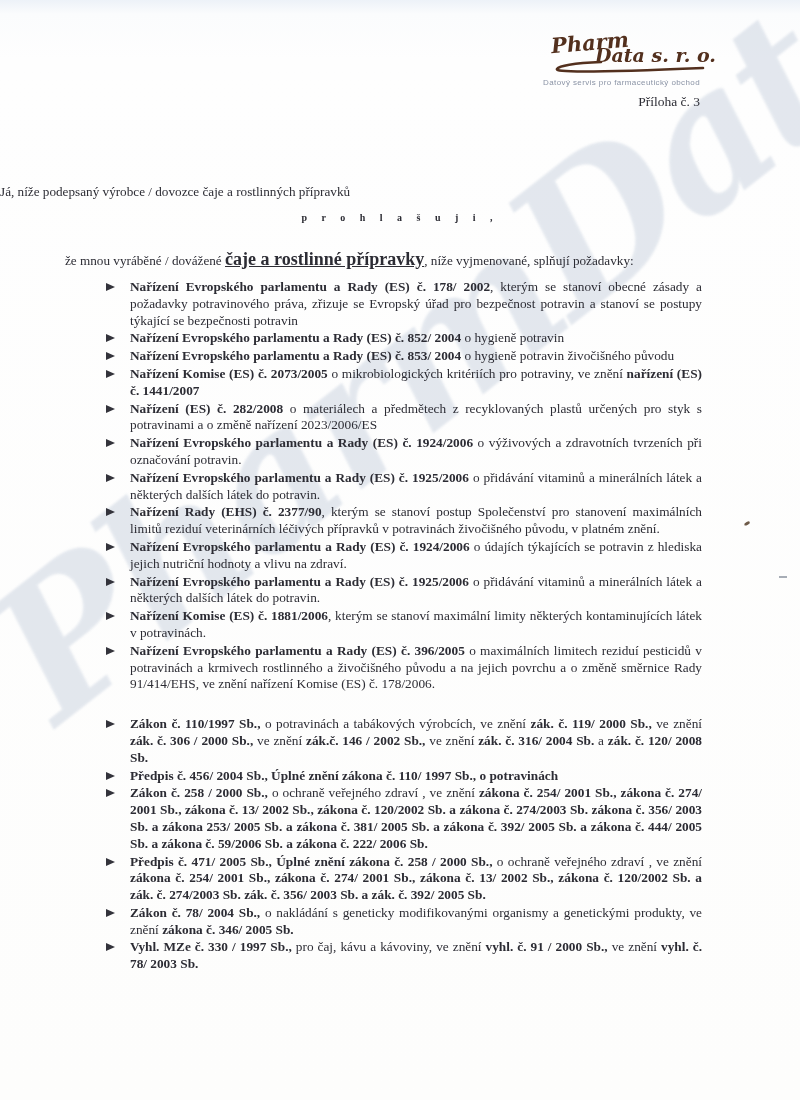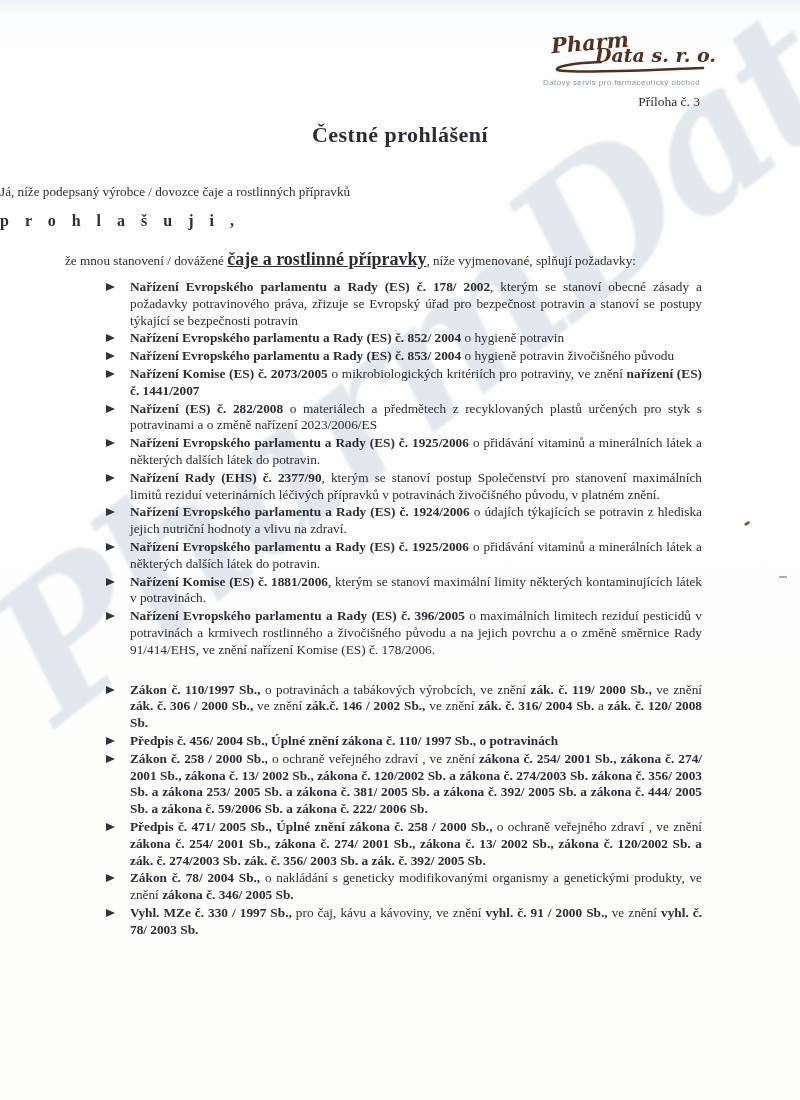--- a/index.html
+++ b/index.html
@@ -21,22 +21,22 @@
   .logo-pharm{position:absolute;left:8px;top:0;font-size:21px;transform:rotate(-5deg);}
   .logo-data{position:absolute;left:52px;top:14px;font-size:19px;}
   .logo-swoosh{position:absolute;left:0;top:30px;}
   .logo-tagline{margin-top:4px;font-family:Liberation Sans, sans-serif;font-size:8px;
     color:#8a93a5;letter-spacing:.4px;white-space:nowrap;}
   .priloha{position:absolute;top:94px;right:100px;font-size:13.5px;z-index:2;}
   .title{position:absolute;top:122px;left:0;right:0;margin:0;text-align:center;
     font-size:22px;font-weight:bold;letter-spacing:.5px;z-index:2;}
   .intro{position:absolute;top:184px;left:0;right:0;margin:0;text-align:left;
     font-size:13.2px;z-index:2;}
-  .declare{position:absolute;top:212px;left:0;right:0;margin:0;
-    font-size:16px;font-weight:bold;letter-spacing:6px;z-index:2;}
+  .declare{position:absolute;top:212px;left:0;right:0;margin:0;text-align:center;
+    font-size:10px;font-weight:bold;letter-spacing:6px;z-index:2;}
   .content{position:absolute;top:248px;left:65px;width:637px;z-index:1;}
   .preamble{margin:0;font-size:13.2px;line-height:22px;}
   .seg-b{font-weight:bold;}
   .seg-u{text-decoration:underline;}
   .seg-big{font-size:18px;}
   ul.bullets{list-style:none;margin:7px 0 0 0;padding:0 0 0 40px;
     font-size:13.3px;line-height:16.8px;text-align:justify;}
   ul.bullets.group2{margin-top:23px;}
   ul.bullets li{position:relative;padding-left:25px;margin:0 0 1px 0;}
   .marker{position:absolute;left:1px;top:4px;width:0;height:0;
@@ -60,34 +60,34 @@
       <span class="logo-data">Data s. r. o.</span>
       <svg class="logo-swoosh" width="168" height="16" viewBox="0 0 168 16">
         <path d="M58 2 C 30 3, 16 6, 14 9 C 12 12, 40 13, 160 8" stroke="#53301e" stroke-width="2.6" fill="none" stroke-linecap="round"></path>
       </svg>
     </div>
     <div class="logo-tagline">Datový servis pro farmaceutický obchod</div>
   </div>
 
   <div class="priloha">Příloha č. 3</div>
 
-  <h1 class="title">Čestné prohlášení</h1>
 
   <p class="intro">Já, níže podepsaný výrobce / dovozce čaje a rostlinných přípravků</p>
 
   <p class="declare">p r o h l a š u j i ,</p>
 
   <div class="content">
-    <p class="preamble"><span>že mnou stanovení / dovážené </span><span class="seg-b seg-u seg-big">čaje a rostlinné přípravky</span><span>, níže vyjmenované, splňují požadavky:</span></p>
+    <p class="preamble"><span>že mnou vyráběné / dovážené </span><span class="seg-b seg-u seg-big">čaje a rostlinné přípravky</span><span>, níže vyjmenované, splňují požadavky:</span></p>
     <ul class="bullets">
         <li><span class="marker"></span><span class="li-text"><span class="seg-b">Nařízení Evropského parlamentu a Rady (ES) č. 178/ 2002</span><span>, kterým se stanoví obecné zásady a požadavky potravinového práva, zřizuje se Evropský úřad pro bezpečnost potravin a stanoví se postupy týkající se bezpečnosti potravin</span></span></li>
         <li><span class="marker"></span><span class="li-text"><span class="seg-b">Nařízení Evropského parlamentu a Rady (ES) č. 852/ 2004</span><span> o hygieně potravin</span></span></li>
         <li><span class="marker"></span><span class="li-text"><span class="seg-b">Nařízení Evropského parlamentu a Rady (ES) č. 853/ 2004</span><span> o hygieně potravin živočišného původu</span></span></li>
         <li><span class="marker"></span><span class="li-text"><span class="seg-b">Nařízení Komise (ES) č. 2073/2005</span><span> o mikrobiologických kritériích pro potraviny, ve znění </span><span class="seg-b">nařízení (ES) č. 1441/2007</span></span></li>
         <li><span class="marker"></span><span class="li-text"><span class="seg-b">Nařízení (ES) č. 282/2008</span><span> o materiálech a předmětech z recyklovaných plastů určených pro styk s potravinami a o změně nařízení 2023/2006/ES</span></span></li>
+        <li><span class="marker"></span><span class="li-text"><span class="seg-b">Nařízení Evropského parlamentu a Rady (ES) č. 1924/2006</span><span> o výživových a zdravotních tvrzeních při označování potravin.</span></span></li>
         <li><span class="marker"></span><span class="li-text"><span class="seg-b">Nařízení Evropského parlamentu a Rady (ES) č. 1925/2006</span><span> o přidávání vitaminů a minerálních látek a některých dalších látek do potravin.</span></span></li>
         <li><span class="marker"></span><span class="li-text"><span class="seg-b">Nařízení Rady (EHS) č. 2377/90</span><span>, kterým se stanoví postup Společenství pro stanovení maximálních limitů reziduí veterinárních léčivých přípravků v potravinách živočišného původu, v platném znění.</span></span></li>
         <li><span class="marker"></span><span class="li-text"><span class="seg-b">Nařízení Evropského parlamentu a Rady (ES) č. 1924/2006</span><span>  o údajích týkajících se potravin z hlediska jejich nutriční hodnoty a vlivu na zdraví.</span></span></li>
         <li><span class="marker"></span><span class="li-text"><span class="seg-b">Nařízení Evropského parlamentu a Rady (ES) č. 1925/2006</span><span>  o přidávání vitaminů a minerálních látek a některých dalších látek do potravin.</span></span></li>
         <li><span class="marker"></span><span class="li-text"><span class="seg-b">Nařízení Komise (ES) č. 1881/2006</span><span>, kterým se stanoví maximální limity některých kontaminujících látek v potravinách.</span></span></li>
         <li><span class="marker"></span><span class="li-text"><span class="seg-b">Nařízení Evropského parlamentu a Rady (ES) č. 396/2005</span><span> o maximálních limitech reziduí pesticidů v potravinách a krmivech rostlinného a živočišného původu a na jejich povrchu a o změně směrnice Rady 91/414/EHS, ve znění nařízení Komise (ES) č. 178/2006.</span></span></li>
       </ul>
     <ul class="bullets group2">
         <li><span class="marker"></span><span class="li-text"><span class="seg-b">Zákon č. 110/1997 Sb.,</span><span> o potravinách a tabákových výrobcích, ve znění </span><span class="seg-b">zák. č. 119/ 2000 Sb.,</span><span> ve znění </span><span class="seg-b">zák. č. 306 / 2000 Sb.,</span><span> ve znění </span><span class="seg-b">zák.č. 146 / 2002 Sb.,</span><span> ve znění </span><span class="seg-b">zák. č. 316/ 2004 Sb.</span><span> a </span><span class="seg-b">zák. č. 120/ 2008 Sb.</span></span></li>
         <li><span class="marker"></span><span class="li-text"><span class="seg-b">Předpis č. 456/ 2004 Sb., Úplné znění zákona č. 110/ 1997 Sb., o potravinách</span></span></li>

